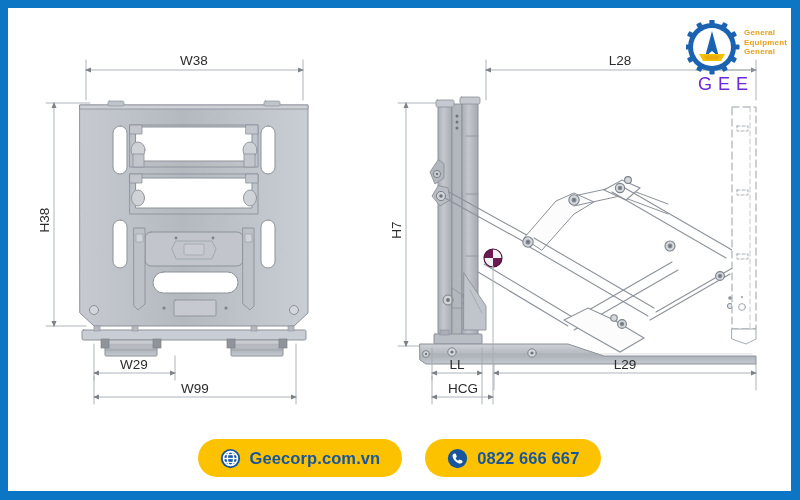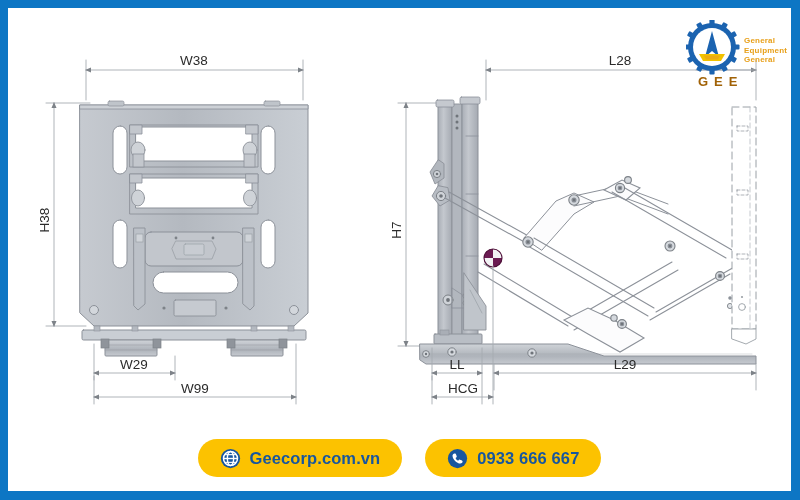--- a/index.html
+++ b/index.html
@@ -11,23 +11,23 @@
   .frame-top{left:0;top:0;width:800px;height:8px;}
   .frame-bottom{left:0;bottom:0;width:800px;height:9px;}
   .frame-left{left:0;top:0;width:8px;height:500px;}
   .frame-right{right:0;top:0;width:9px;height:500px;}
 
   .canvas{position:absolute;left:8px;top:8px;width:783px;height:483px;overflow:hidden;}
   svg.dwg{position:absolute;left:0;top:0;}
 
   
   .logo-wrap{position:absolute;left:678px;top:12px;width:112px;height:78px;}
-  .logo-words{position:absolute;left:58px;top:16px;line-height:9.5px;}
+  .logo-words{position:absolute;left:58px;top:8px;line-height:9.5px;}
   .logo-words span{display:block;font-size:8px;font-weight:bold;color:#e8a01a;letter-spacing:.2px;}
-  .gee-text{position:absolute;left:12px;top:54px;font-size:13px;font-weight:bold;color:#a16207;letter-spacing:6px;}
+  .gee-text{position:absolute;left:12px;top:54px;font-size:18px;font-weight:normal;color:#6d28d9;letter-spacing:6px;}
 
   
   .pills{position:absolute;left:0;top:428px;width:783px;height:44px;display:flex;justify-content:center;align-items:center;gap:23px;}
   .pill{display:flex;align-items:center;gap:9px;background:#fcc200;border-radius:22px;padding:0 22px;height:38px;box-sizing:border-box;cursor:pointer;}
   .pill-label{font-size:16.5px;font-weight:bold;color:#17569e;white-space:nowrap;letter-spacing:.1px;}
   .pill-ico{width:21px;height:21px;flex:0 0 21px;}
 
   
   .dimtxt{font-family:"Liberation Sans",sans-serif;font-size:13.5px;fill:#2b2b2b;font-weight:500;}
 </style>
@@ -374,19 +374,19 @@
           <line x1="5.4" y1="16.4" x2="18.6" y2="16.4" stroke="#fff" stroke-width="1.3"></line>
         </svg>
         <span class="pill-label">Geecorp.com.vn</span>
       </div>
 
       <div class="pill">
         <svg class="pill-ico" viewBox="0 0 24 24">
           <circle cx="12" cy="12" r="11" fill="#17569e"></circle>
           <path d="M8.6,6.2 C9.6,6.1 10.2,6.7 10.5,7.6 L11.1,9.3 C11.3,10 11.1,10.5 10.5,10.9 L9.7,11.4 C10.3,12.9 11.3,14 12.7,14.7 L13.2,13.9 C13.6,13.3 14.1,13.1 14.8,13.3 L16.5,13.9 C17.4,14.2 18,14.9 17.8,15.8 C17.6,16.9 16.6,17.8 15.3,17.8 C11,17.6 6.5,13.1 6.3,8.8 C6.3,7.5 7.4,6.4 8.6,6.2 Z" fill="#fff"></path>
         </svg>
-        <span class="pill-label">0933 666 667</span>
+        <span class="pill-label">0822 666 667</span>
       </div>
 
     </div>
 
   </div>
 </div>
 
 </body></html>

